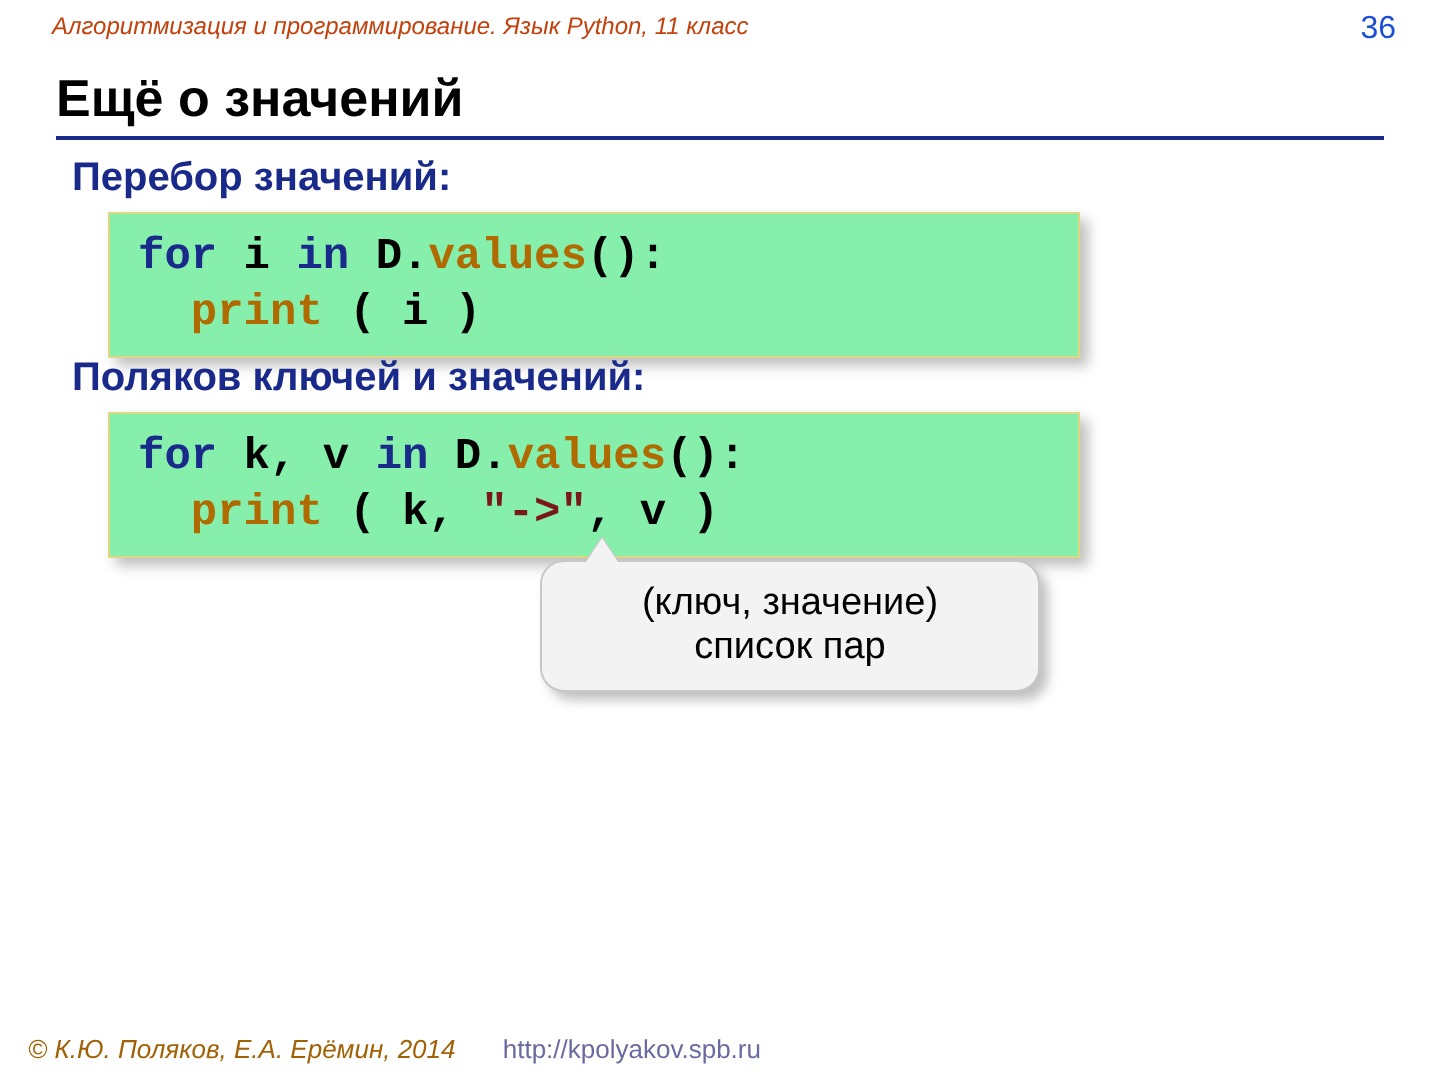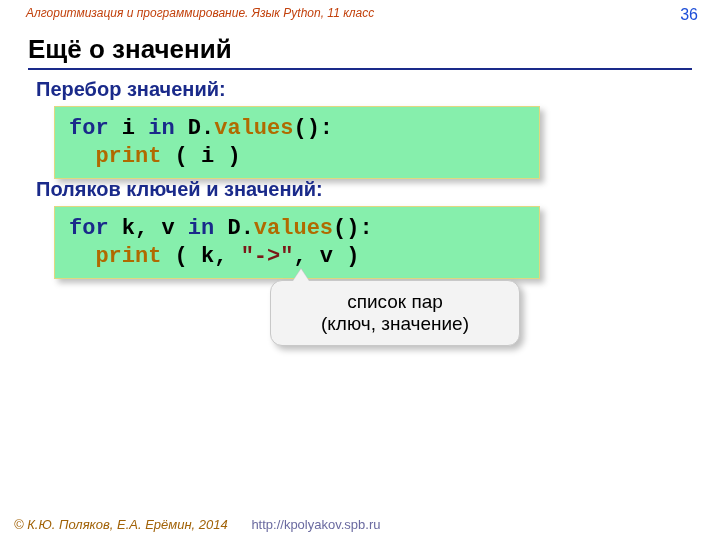--- a/index.html
+++ b/index.html
@@ -57,22 +57,22 @@
 
   <div class="codebox code1"><span class="tok-kw">for</span><span class="tok-plain"> i </span><span class="tok-kw">in</span><span class="tok-plain"> D.</span><span class="tok-fn">values</span><span class="tok-plain">():</span>
 <span class="tok-plain">  </span><span class="tok-fn">print</span><span class="tok-plain"> ( i )</span></div>
 
   <div class="subhead sub2">Поляков ключей и значений:</div>
 
   <div class="codebox code2"><span class="tok-kw">for</span><span class="tok-plain"> k, v </span><span class="tok-kw">in</span><span class="tok-plain"> D.</span><span class="tok-fn">values</span><span class="tok-plain">():</span>
 <span class="tok-plain">  </span><span class="tok-fn">print</span><span class="tok-plain"> ( k, </span><span class="tok-str">"-&gt;"</span><span class="tok-plain">, v )</span></div>
 
   <div class="callout">
+    <div>(ключ, значение)</div>
     <div>список пар</div>
-    <div>(ключ, значение)</div>
   </div>
 
   <div class="footer">
     <span class="copy">© К.Ю. Поляков, Е.А. Ерёмин, 2014</span>
     <span class="url">http://kpolyakov.spb.ru</span>
   </div>
 
 </div>
 
 </body></html>

